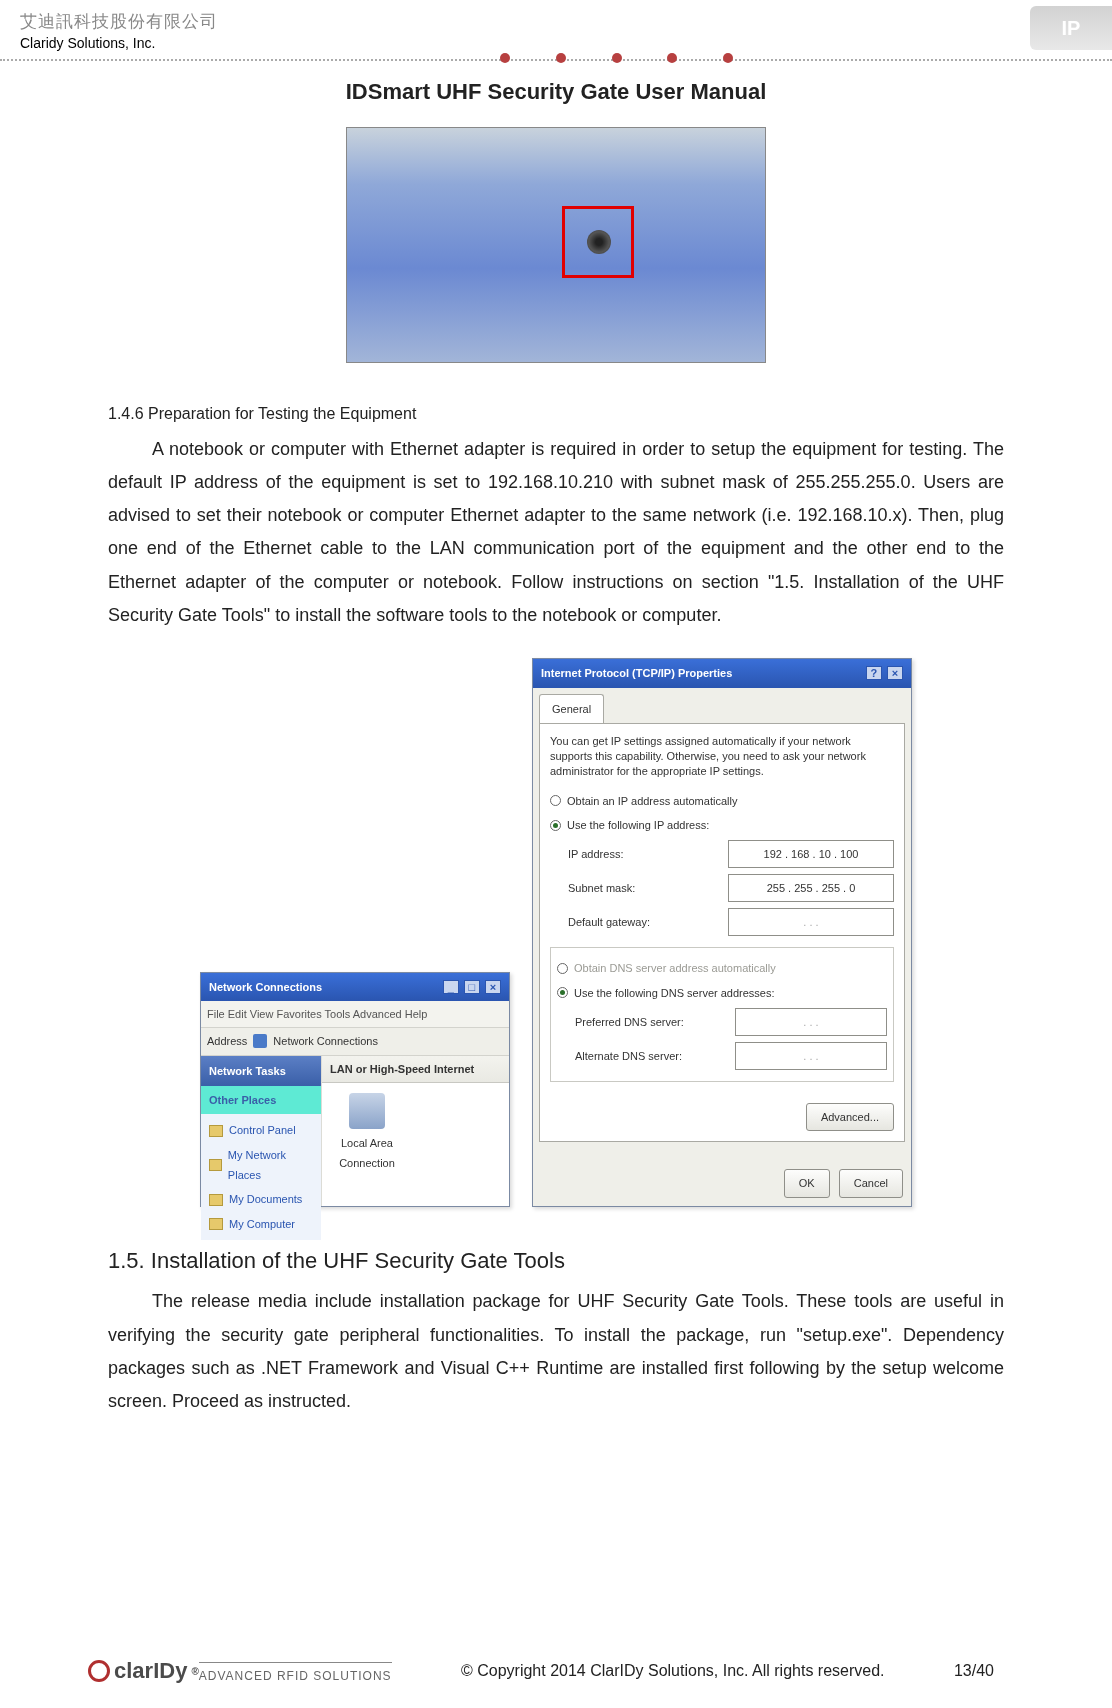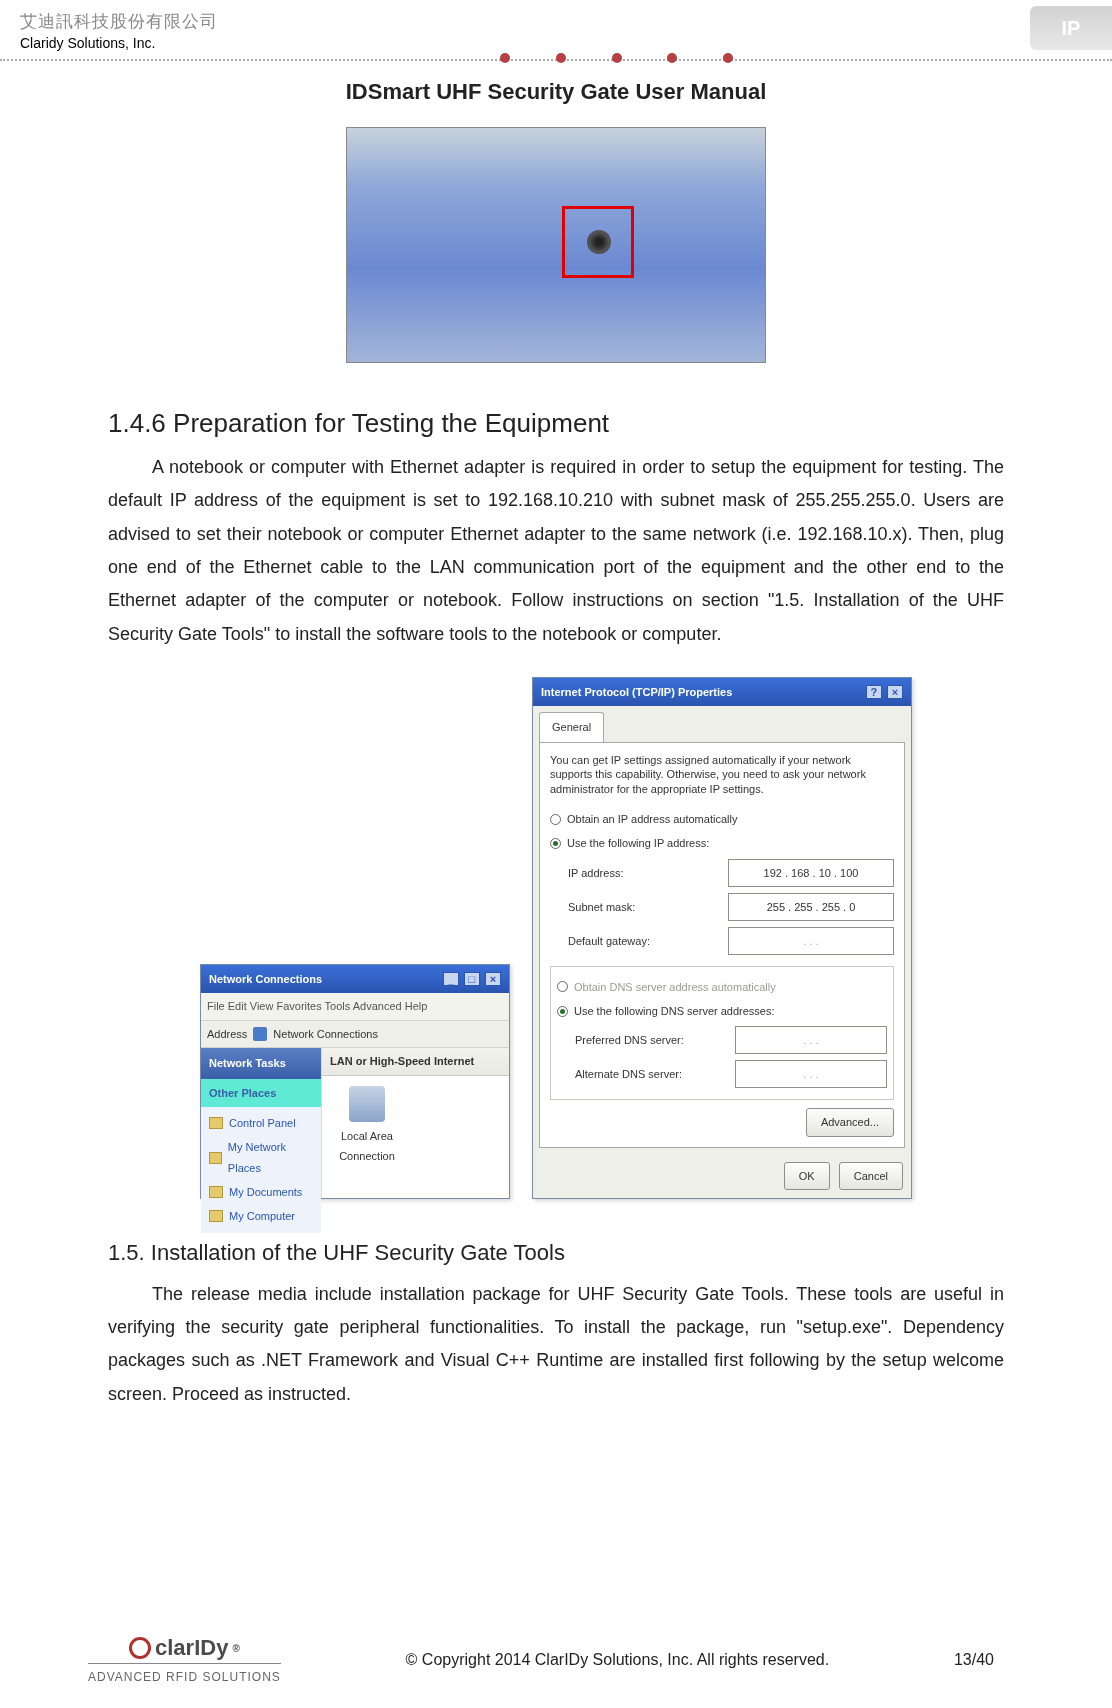--- a/index.html
+++ b/index.html
@@ -48,21 +48,21 @@
   }
   .photo .redbox {
     position:absolute; left:215px; top:78px; width:72px; height:72px;
     border: 3px solid #e10000;
   }
   .photo .sensor {
     position:absolute; left:240px; top:102px; width:24px; height:24px;
     border-radius:50%; background:radial-gradient(#222 20%, #555 60%, #333 100%);
   }
   .content { padding: 0 108px; font-size: 18px; color:#222; line-height: 1.85; }
-  .sec-head { font-size: 26px; margin: 8px 0 4px 0; }
+  .sec-head { font-size: 16px; margin: 8px 0 4px 0; }
   .para { text-align: justify; text-justify: inter-word; margin-bottom: 26px; }
   .para-indent::before { content:""; display:inline-block; width:44px; }
   .screens { display:flex; justify-content:center; gap:22px; margin: 10px 0 34px 0; align-items:flex-end;}
   .win {
     border:1px solid #7b8aa3; background:#efefe9; font-size:11px; color:#333;
     box-shadow: 2px 2px 4px rgba(0,0,0,.15);
   }
   .win-title {
     background: linear-gradient(#3a6fd8,#2a55b0);
     color:#fff; font-weight:bold; padding:4px 8px; display:flex; justify-content:space-between;
@@ -95,30 +95,30 @@
   .win2 .field-row { display:flex; align-items:center; padding:3px 0 3px 18px; }
   .win2 .field-row .lbl { width:160px; }
   .win2 .ipbox {
     flex:1; border:1px solid #8f8f89; background:#fff; height:28px; display:flex; align-items:center; justify-content:space-around; padding:0 4px; font-size:11px;
   }
   .win2 .ipbox.empty { color:#aaa; }
   .win2 fieldset { border:1px solid #c9c9c3; margin:8px 0 4px 0; padding:8px 6px 8px 6px;}
   .win2 .btnrow{ text-align:right; padding:4px 0 0 0;}
   .win2 .wbtn, .win2 .wbtn2 {
     display:inline-block; border:1px solid #8f8f89; background:linear-gradient(#fdfdfc,#e6e6e0);
-    padding:3px 14px; border-radius:3px; font-size:11px; margin-left:6px;
+    padding:3px 14px; border-radius:3px; font-size:11px; margin-left:6px;margin-top:13px;
   }
   .win2 .footer { text-align:right; padding:8px; background:#efefe9;}
   .sec-head2 { font-size: 22px; margin: 6px 0 4px 0; }
   .footer-page {
     position:absolute; bottom:24px; left:0; right:0;
     display:flex; align-items:center; justify-content:space-between;
     padding: 0 118px 0 88px; font-size:16px; color:#222;
   }
-  .footer-logo { display:flex; flex-direction:column; align-items:center; }
+  .footer-logo { display:flex; flex-direction:row; align-items:center; }
   .footer-logo .brand { font-size:22px; font-weight:bold; color:#4b4b4b; display:flex; align-items:center; gap:4px;}
   .footer-logo .brand .ring { width:22px; height:22px; border:3px solid #b02f2f; border-radius:50%; display:inline-block;}
   .footer-logo .tag { font-size:12px; letter-spacing:1px; color:#666; border-top:1px solid #888; padding-top:6px; margin-top:2px;}
   .center-copy { flex:1; text-align:center; }
 </style>
 </head>
 <body>
 
 <div class="header">
   <div class="header-cn">艾迪訊科技股份有限公司</div>

